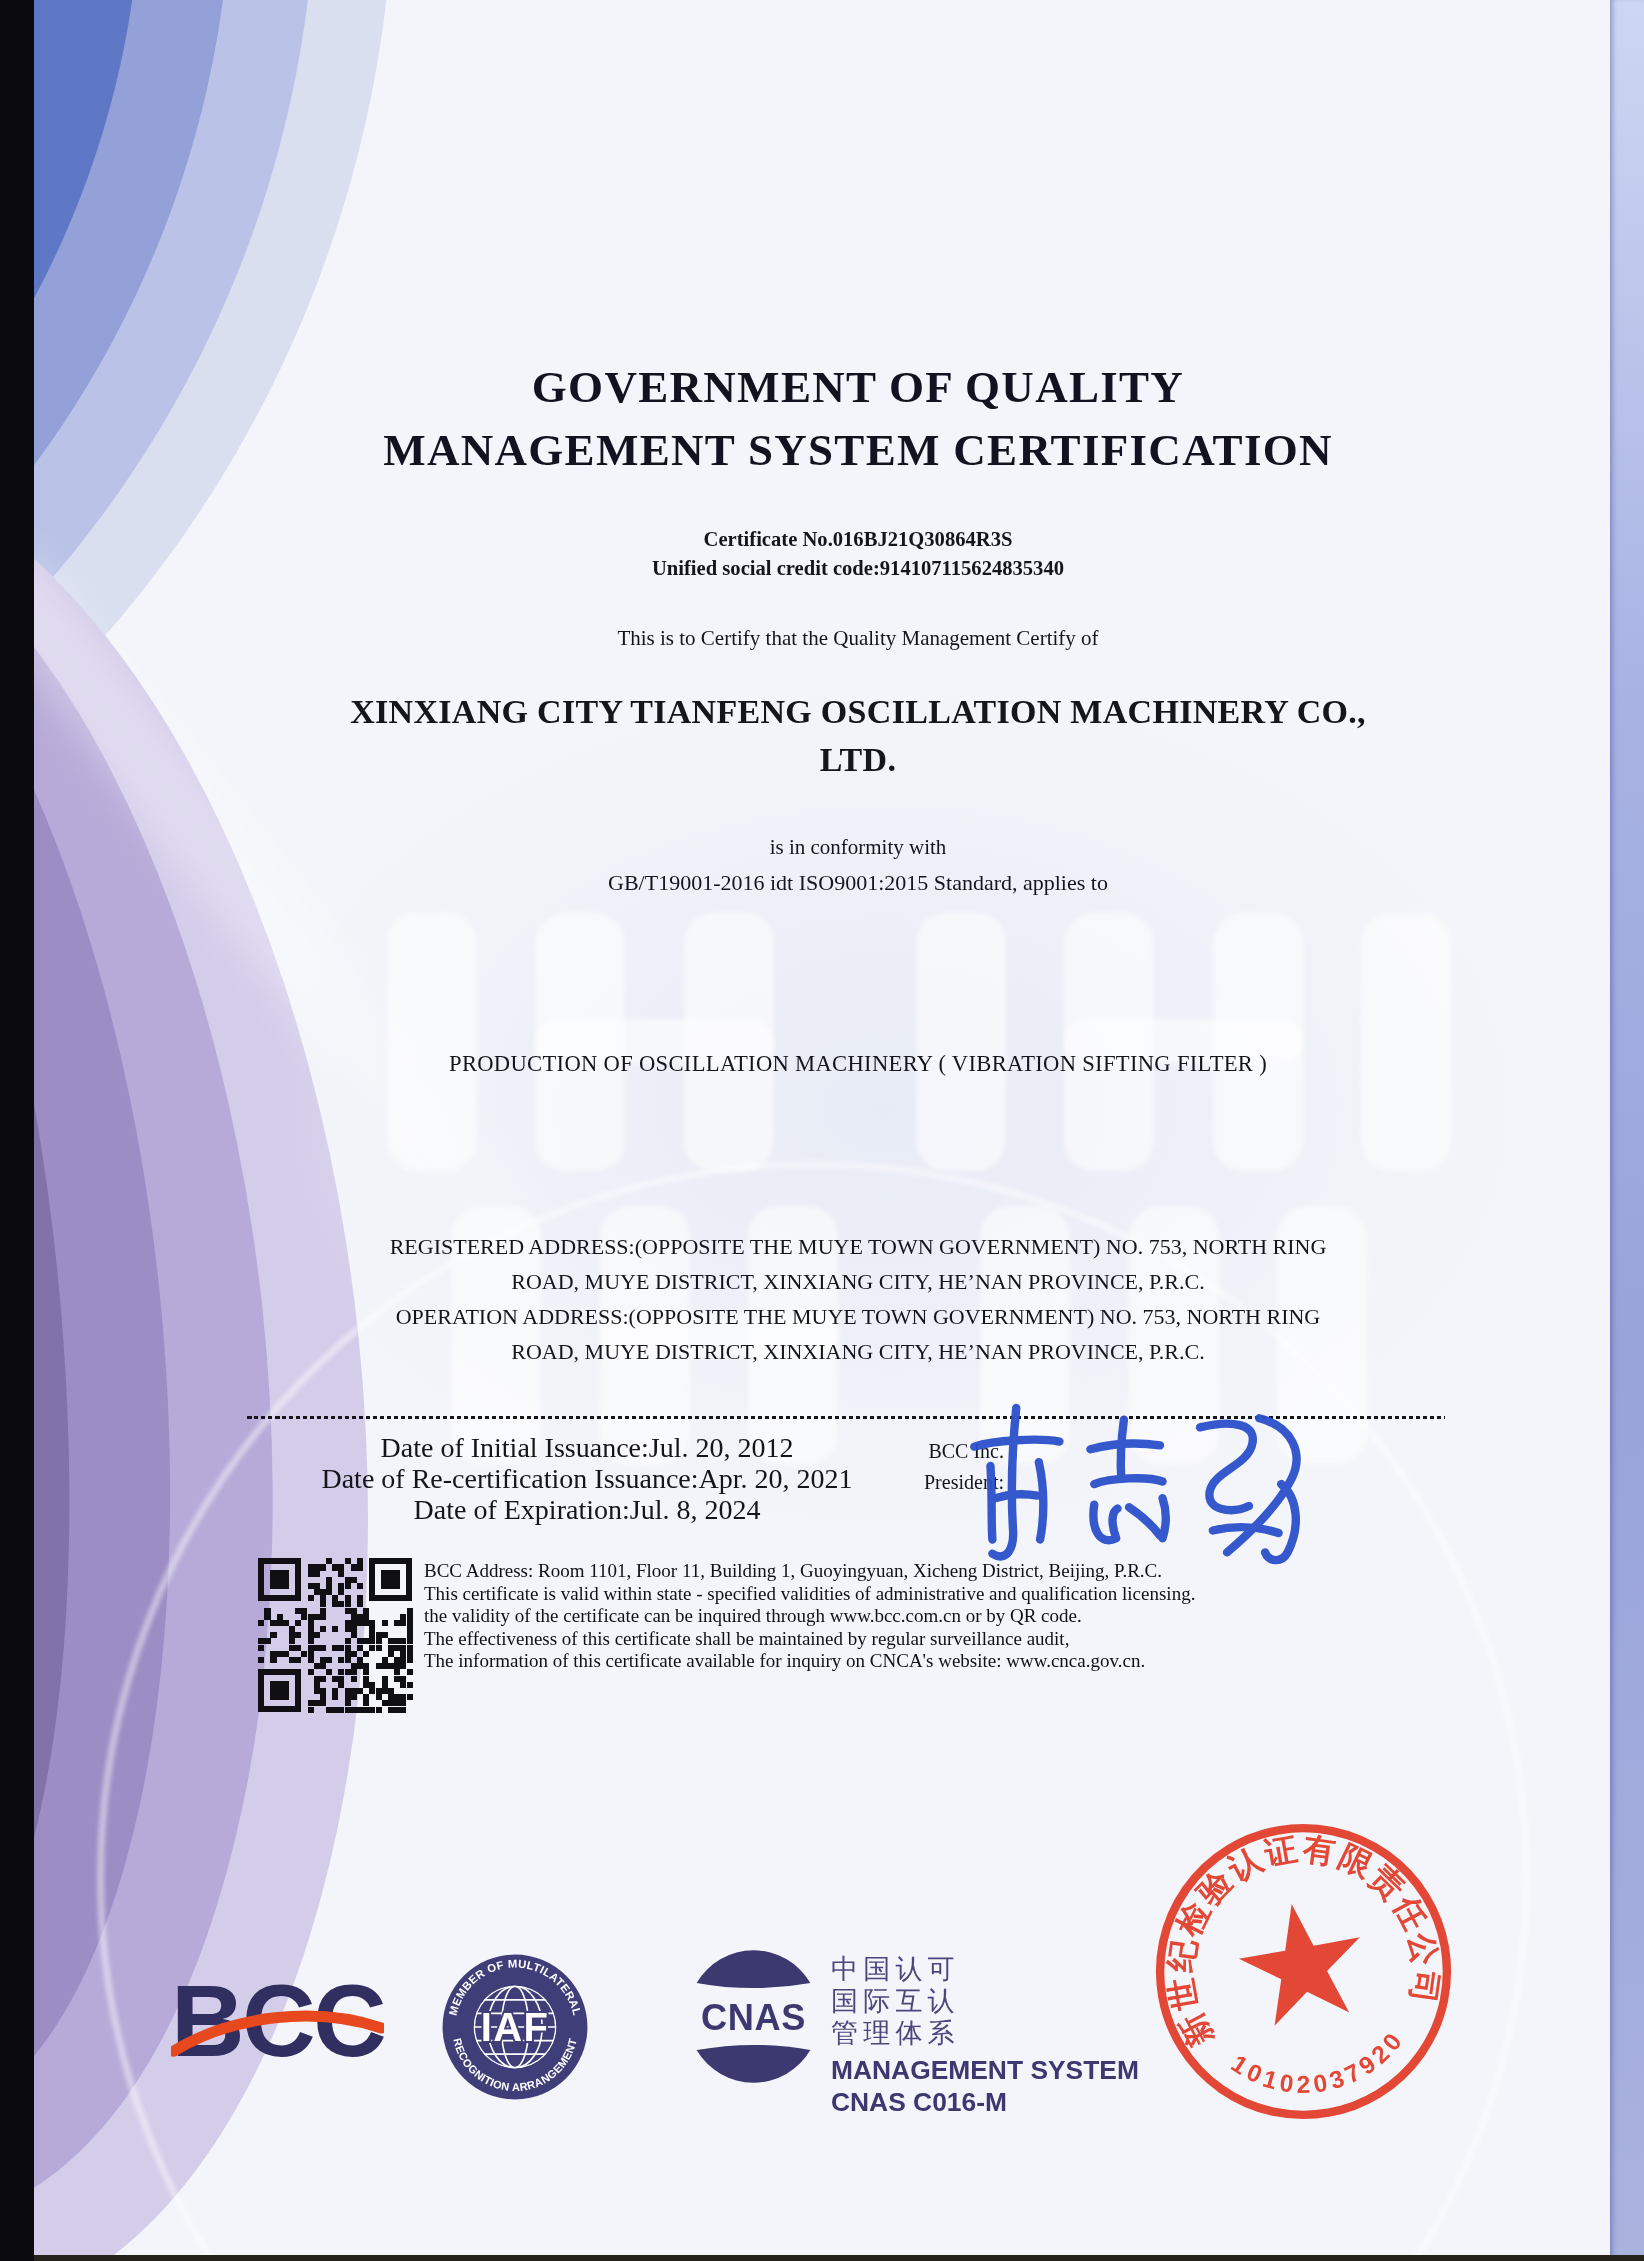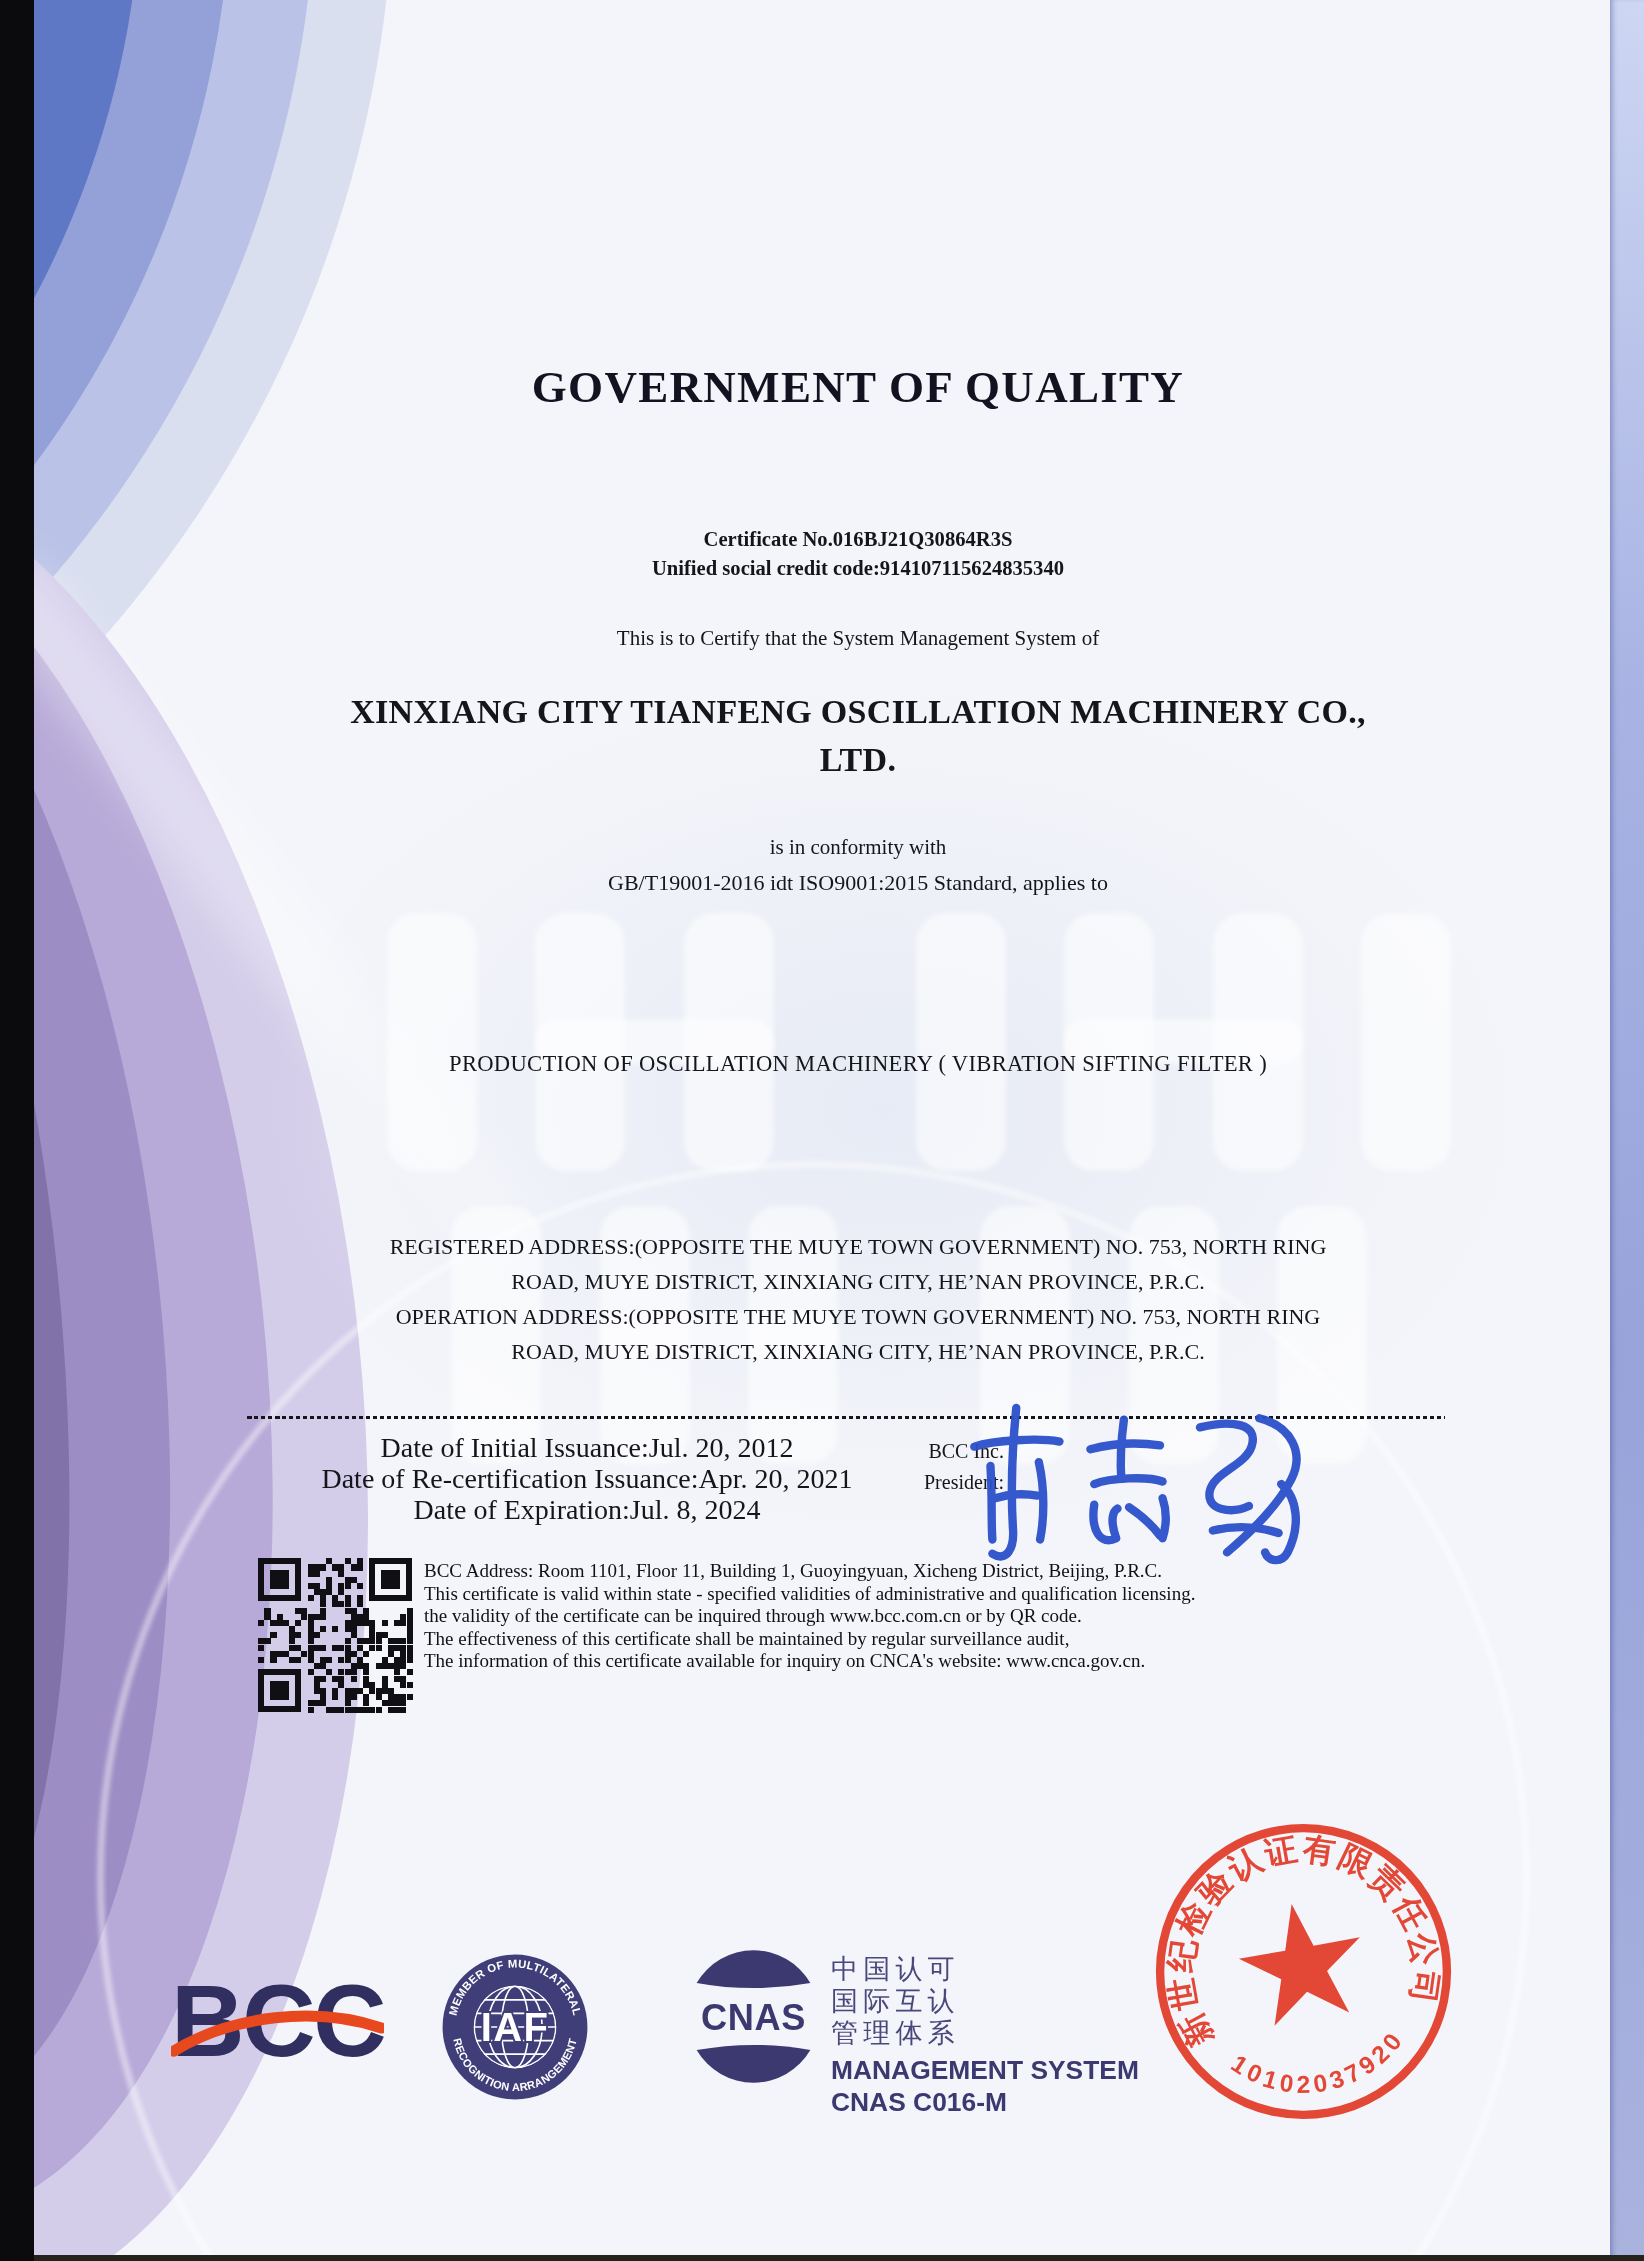--- a/index.html
+++ b/index.html
@@ -91,25 +91,26 @@
   <div class="wm" style="left:748px;top:1206px;width:90px;height:258px;"></div>
   <div class="wm" style="left:980px;top:1206px;width:90px;height:258px;"></div>
   <div class="wm" style="left:1129px;top:1206px;width:90px;height:258px;"></div>
   <div class="wm" style="left:1277px;top:1206px;width:90px;height:258px;"></div>
   <div class="wm" style="left:600px;top:1312px;width:239px;height:45px;"></div>
   <div class="wm-arc" style="left:97px;top:1161px;width:1419px;height:1419px;"></div>
 </div>
 
 <div class="abs center-col title">
   <div>GOVERNMENT OF QUALITY</div>
+  <div>MANAGEMENT SYSTEM CERTIFICATION</div>
 </div>
 
 <div class="abs center-col certno">Certificate No.016BJ21Q30864R3S</div>
 <div class="abs center-col creditcode">Unified social credit code:914107115624835340</div>
-<div class="abs center-col certify">This is to Certify that the System Management System of</div>
+<div class="abs center-col certify">This is to Certify that the Quality Management Certify of</div>
 
 <div class="abs center-col company">
   <div>XINXIANG CITY TIANFENG OSCILLATION MACHINERY CO.,</div>
   <div>LTD.</div>
 </div>
 
 <div class="abs center-col conformity">is in conformity with</div>
 <div class="abs center-col standard">GB/T19001-2016 idt ISO9001:2015 Standard, applies to</div>
 <div class="abs center-col scope">PRODUCTION OF OSCILLATION MACHINERY ( VIBRATION SIFTING FILTER )</div>
 

